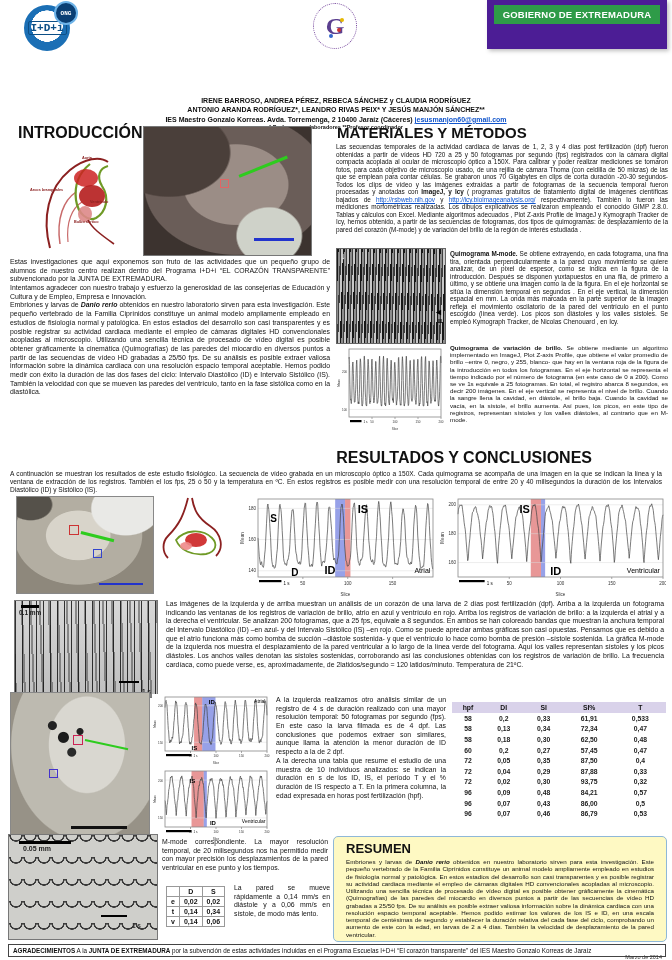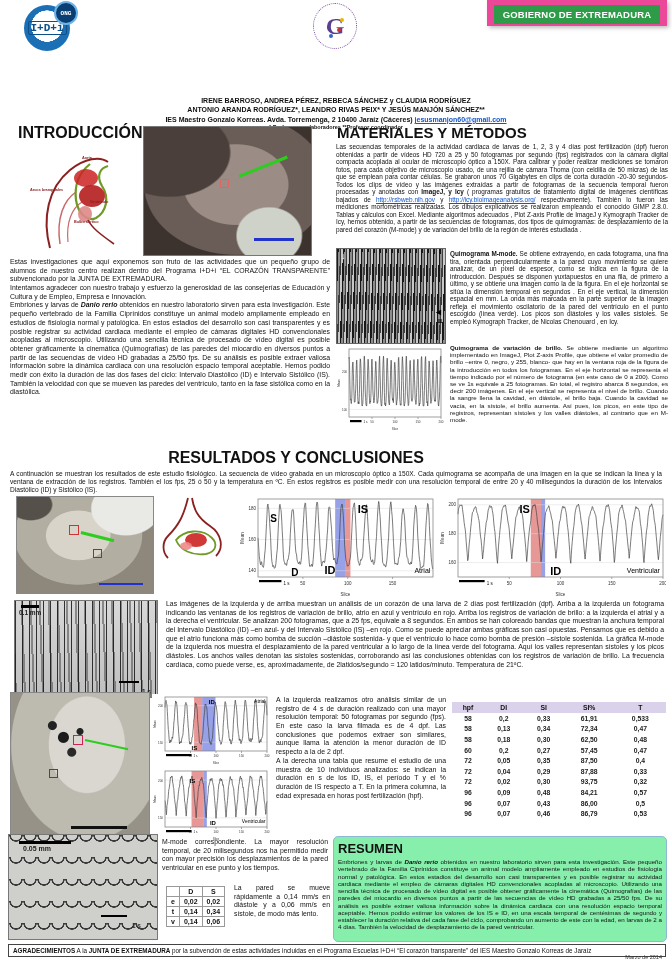--- a/index.html
+++ b/index.html
@@ -12,21 +12,21 @@
   .link{color:#1155cc;text-decoration:underline;}
   
   .idi-circle{width:46px;height:46px;border-radius:50%;background:radial-gradient(circle at 50% 45%, #ffffff 0 55%, #1b6fb5 56%);
     border:4px solid #1b6fb5;box-sizing:border-box;display:flex;align-items:center;justify-content:center;font-family:Liberation Mono, monospace;}
   .idi-txt{color:#0d4f86;font-weight:bold;font-size:11px;border:1px solid #0d4f86;padding:0 2px;border-radius:2px;}
   .idi-badge{position:absolute;right:-8px;top:-4px;width:20px;height:20px;border-radius:50%;background:#0a3f74;color:#fff;
     font-size:6px;font-weight:bold;display:flex;align-items:center;justify-content:center;border:2px solid #6db3e8;}
   .seal{width:42px;height:44px;border-radius:50%;background:#fff;border:1px dotted #7a4ca0;display:flex;align-items:center;justify-content:center;position:relative;}
   .seal .g{font-size:24px;font-weight:bold;color:#5b3f8f;font-family:"Liberation Serif","DejaVu Serif",serif;}
   .seal .dot{position:absolute;width:4px;height:4px;border-radius:50%;}
-  .gov-card{background:#ec4899;box-shadow:2px 2px 4px rgba(0,0,0,.25);padding:5px 7px 2px 7px;}
+  .gov-card{background:#4c1d95;box-shadow:2px 2px 4px rgba(0,0,0,.25);padding:5px 7px 25px 7px;}
   .gov-green{background:#2e9b48;color:#fff;font-weight:bold;font-size:9.5px;padding:4px 8px;letter-spacing:.2px;}
   .title{font-size:22px;font-weight:bold;letter-spacing:-.2px;line-height:1.28;}
   .auth{font-size:7px;font-weight:bold;text-align:center;line-height:1.35;}
   .foot-note{font-size:5.5px;text-align:center;}
   h2.sec{font-size:16px;font-weight:bold;margin:0;}
   .body-txt{font-size:6.9px;line-height:1.26;}
   .small-txt{font-size:6.4px;line-height:1.18;}
   
   .photo-dark{background:
      radial-gradient(ellipse at 75% 85%, #cfd2c9 0 18%, transparent 19%),
@@ -58,21 +58,21 @@
   .greenline{position:absolute;height:2.5px;background:#2ecc1e;transform-origin:left center;}
   .sbar{position:absolute;height:3px;}
   .figlabel{position:absolute;font-size:6.5px;font-weight:bold;}
   .chart{background:#fff;}
   
   table.res{border-collapse:collapse;width:100%;font-size:6.8px;}
   table.res th{background:#d9d2ea;font-weight:bold;padding:2px 0;}
   table.res td{text-align:center;padding:1.8px 0;font-weight:bold;color:#222;}
   table.mini{border-collapse:collapse;font-size:7px;background:#fff;}
   table.mini td,table.mini th{border:1px solid #999;padding:1px 4px;text-align:center;font-weight:bold;}
-  .resumen{background:#86efac;border:1px solid #8fb8d8;border-radius:5px;padding:4px 4px;box-sizing:border-box;}
+  .resumen{background:#fef9c3;border:1px solid #8fb8d8;border-radius:5px;padding:4px 12px;box-sizing:border-box;}
   .resumen h3{margin:0 0 2px 0;font-size:13px;}
   .resumen .txt{font-size:6.2px;line-height:1.17;text-align:justify;}
   .ack{border:1px solid #444;font-size:6.3px;padding:2px 4px;box-sizing:border-box;background:#fff;}
   .date{font-size:5.5px;text-align:right;color:#333;}
   .sketch-label{position:absolute;font-size:3.8px;color:#8b2020;font-weight:bold;}
 </style>
 </head>
 <body>
 
 <div id="poster">
@@ -167,21 +167,21 @@
         <rect x="13" y="3" width="92" height="68" fill="none" stroke="#888" stroke-width="0.8"></rect>
         <text x="59" y="83.5" font-size="3" text-anchor="middle" fill="#333">Slice</text>
         <text transform="rotate(-90 4,37)" x="4" y="37" font-size="3" text-anchor="middle" fill="#333">Mean</text>
         <rect x="14" y="74" width="11.5" height="2.2" fill="#000"></rect>
         <text x="27.5" y="77" font-size="3" fill="#111">1 s</text>
       </svg></div>
   <div class="abs jus" style="left:450px;top:344px;width:218px;font-size:6.2px;line-height:1.16;">
     <span class="b">Quimograma de variación de brillo.</span><span> Se obtiene mediante un algoritmo implementado en ImageJ, Plot Z-axis Profile, que obtiene el valor promedio de brillo –entre 0, negro, y 255, blanco- que hay  en la ventana roja de la figura de la introducción en todos los fotogramas. En el eje horizontal se representa el tiempo indicado por el número de fotograma (en este caso de 0 a 200). Como se ve 1s equivale a 25 fotogramas. En total,  el registro abarca 8 segundos, es decir 200 imágenes. En el eje vertical se representa el nivel de brillo. Cuando la sangre llena la cavidad, en  diástole, el brillo baja. Cuando la cavidad se vacía, en la sístole, el brillo aumenta. Así pues, los picos, en este tipo de registros, representan sístoles y los valles diástoles, al contrario que en  M-mode.</span>
   </div>
 
-  <h2 class="sec abs" style="left:0;top:449px;width:592px;text-align:center;">RESULTADOS Y CONCLUSIONES</h2>
+  <h2 class="sec abs" style="left:0;top:449px;width:592px;text-align:right;">RESULTADOS Y CONCLUSIONES</h2>
   <div class="abs jus" style="left:10px;top:470px;width:652px;font-size:6.6px;line-height:1.25;">A continuación se muestran los resultados de este estudio fisiológico. La secuencia de vídeo grabada en un microscopio óptico  a 150X. Cada quimograma  se acompaña de una imagen en la que se indican la línea y la ventana de extracción de los registros. También el los fps, 25 ó 50 y la temperatura en ºC.  En estos registros es posible medir con una resolución temporal  de entre 20 y 40 milisegundos  la duración de los Intervalos Diastólico (ID) y Sistólico (IS).</div>
 
   <div class="abs photo-light" style="left:16px;top:496px;width:136px;height:96px;">
     <div class="roi" style="left:52px;top:28px;width:10px;height:10px;border:1.2px solid #cc3333;"></div>
     <div class="roi" style="left:76px;top:52px;width:9px;height:9px;border:1.2px solid #3344cc;"></div>
     <div class="greenline" style="left:64px;top:34px;width:34px;transform:rotate(14deg);"></div>
     <div class="sbar" style="left:82px;bottom:8px;width:44px;background:#2233cc;height:2.5px;"></div>
   </div>
 
   <div class="abs" style="left:158px;top:494px;width:72px;height:86px;">

